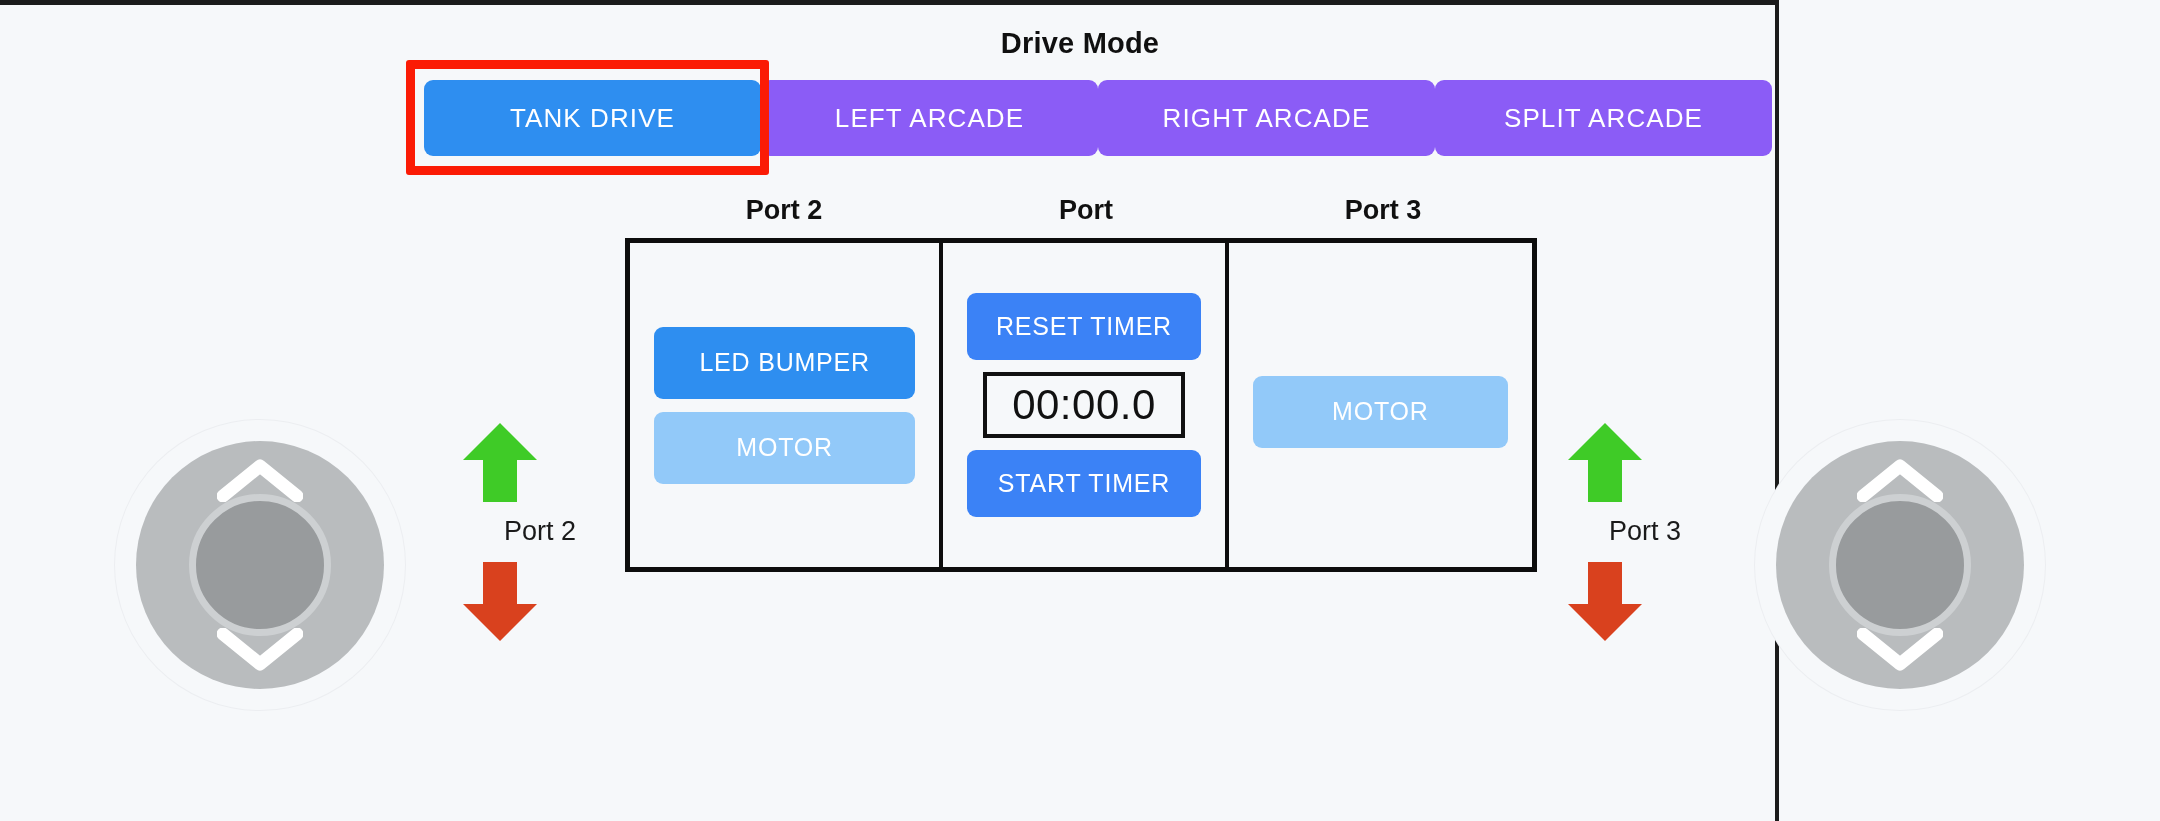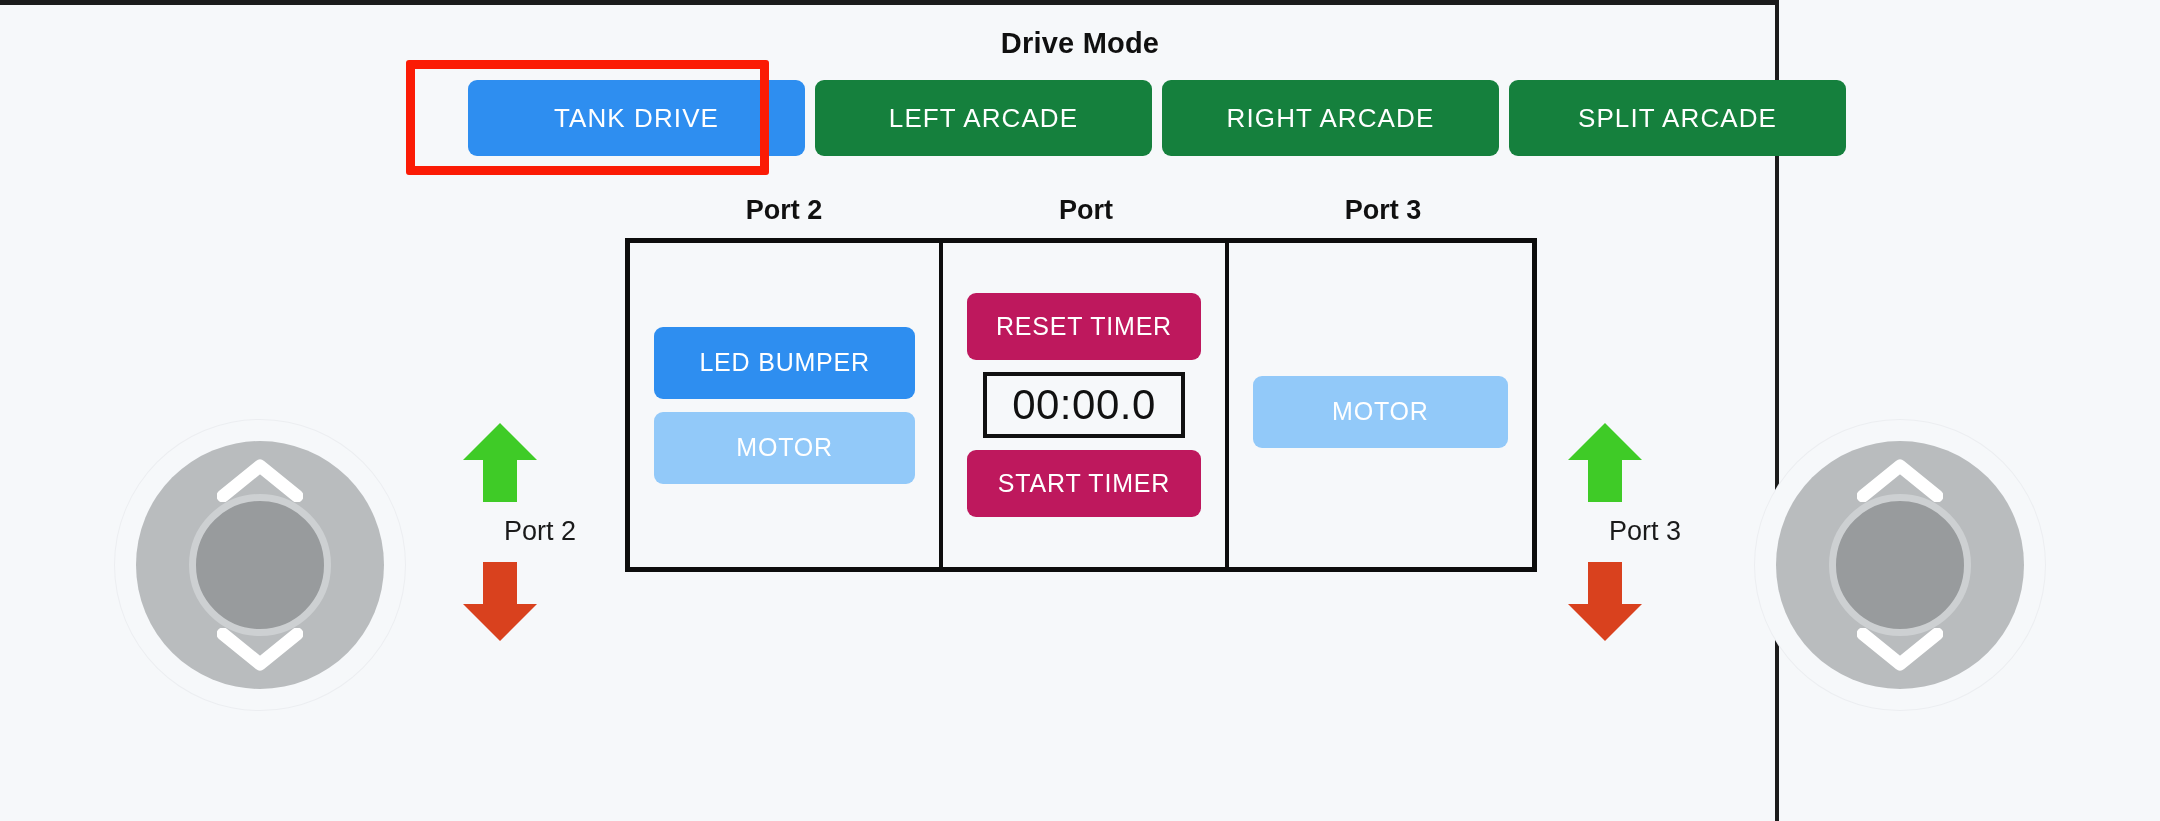--- a/index.html
+++ b/index.html
@@ -35,29 +35,28 @@
     font-size: 29px;
     font-weight: bold;
     color: #101010;
     letter-spacing: 0.2px;
   }
   .mode-row {
     position: absolute;
     left: 424px;
     top: 75px;
     display: flex;
-    gap: 10px;
-    margin-left: 44px;
+    gap: 0;
   }
   .mode-btn {
     width: 337px;
     height: 76px;
     border: none;
     border-radius: 9px;
-    background: #15803d;
+    background: #8b5cf6;
     color: #ffffff;
     font-size: 26px;
     letter-spacing: 1.1px;
     display: flex;
     align-items: center;
     justify-content: center;
     cursor: pointer;
     font-family: "Liberation Sans", sans-serif;
   }
   .mode-btn.active {
@@ -134,21 +133,21 @@
   }
   .device-btn.primary { background: #2e8ef0; }
   .device-btn.secondary { background: #92c9f9; margin-top: 13px; }
 
   .timer-btn {
     width: 100%;
     max-width: 258px;
     height: 67px;
     border: none;
     border-radius: 9px;
-    background: #be185d;
+    background: #3b82f6;
     color: #ffffff;
     font-size: 25px;
     letter-spacing: 0.8px;
     display: flex;
     align-items: center;
     justify-content: center;
     cursor: pointer;
     font-family: "Liberation Sans", sans-serif;
   }
   .timer-readout {

